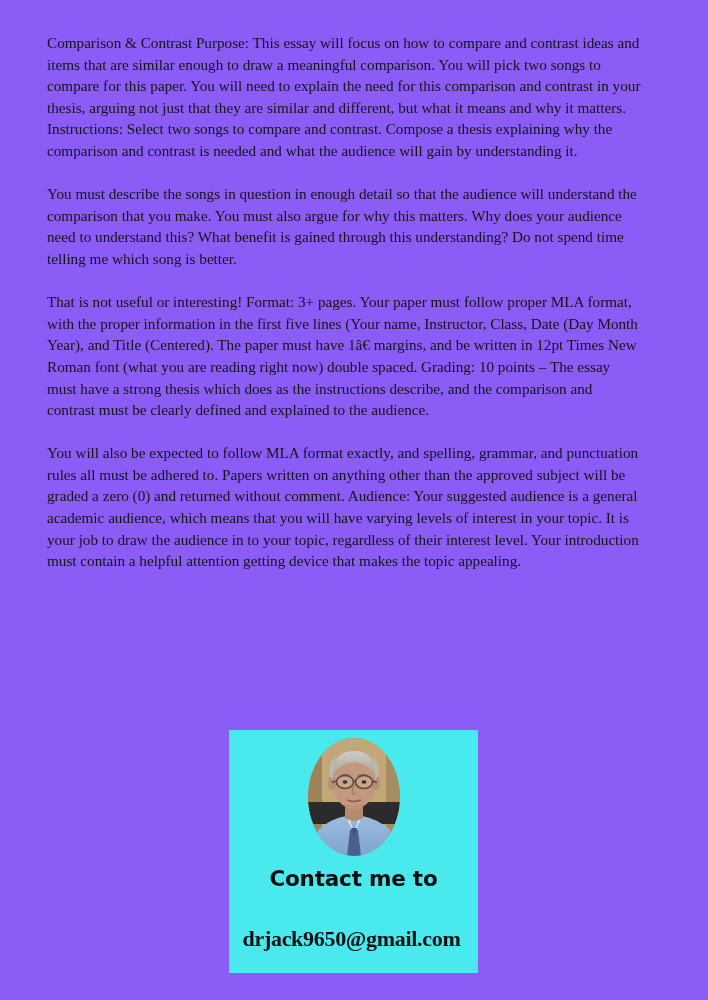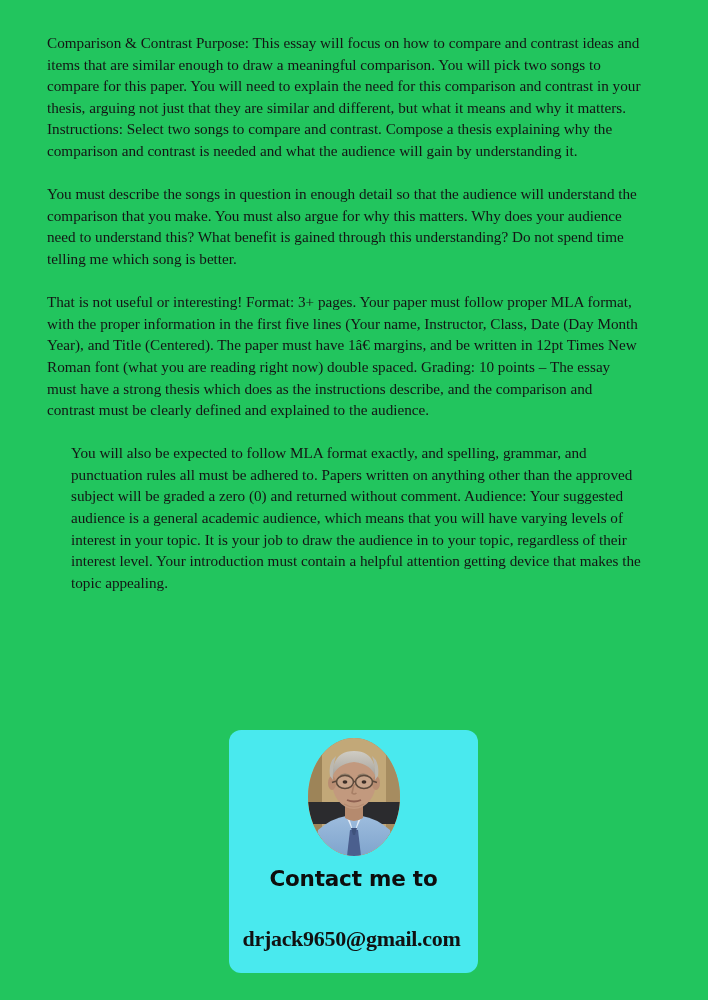--- a/index.html
+++ b/index.html
@@ -16,53 +16,52 @@
     color: #1a1a1a;
     -webkit-font-smoothing: antialiased;
   }
 
   .page {
     position: absolute;
     left: 0;
     top: 0;
     width: 708px;
     height: 1000px;
-    background: #22c55e;
+    background: #8b5cf6;
   }
 
   .doc-body {
     position: absolute;
     left: 47px;
     top: 32px;
     width: 594px;
   }
 
   .para {
     font-family: "Liberation Serif", "DejaVu Serif", serif;
     font-size: 15.2px;
     line-height: 21.6px;
     color: #141414;
     margin: 0 0 21.6px 0;
     text-align: left;
     white-space: pre-wrap;
     word-spacing: 0px;
   }
 
-  .para:last-child { margin-bottom: 0; margin-left: 24px; }
+  .para:last-child { margin-bottom: 0; }
 
   
   .promo-card {
     position: absolute;
     left: 229px;
     top: 730px;
     width: 249px;
     height: 243px;
     background: #49e9ee;
     overflow: hidden;
-    border-radius: 12px;
   }
 
   .portrait {
     position: absolute;
     left: 79px;
     top: 8px;
     width: 92px;
     height: 118px;
     border-radius: 50% / 50%;
     overflow: hidden;

